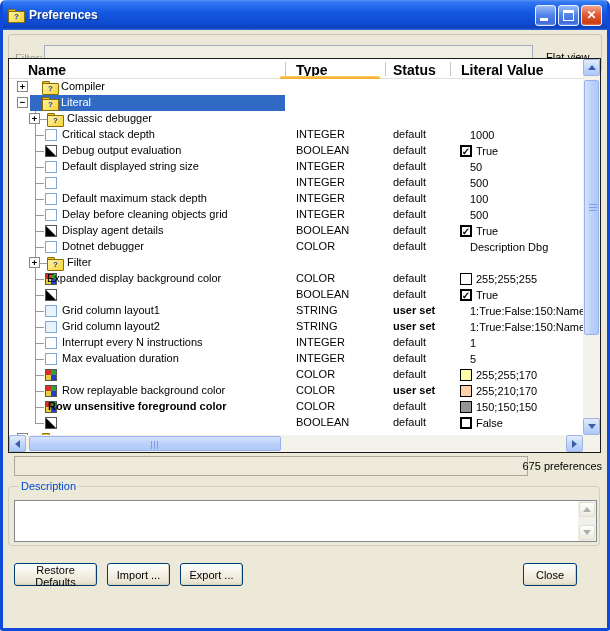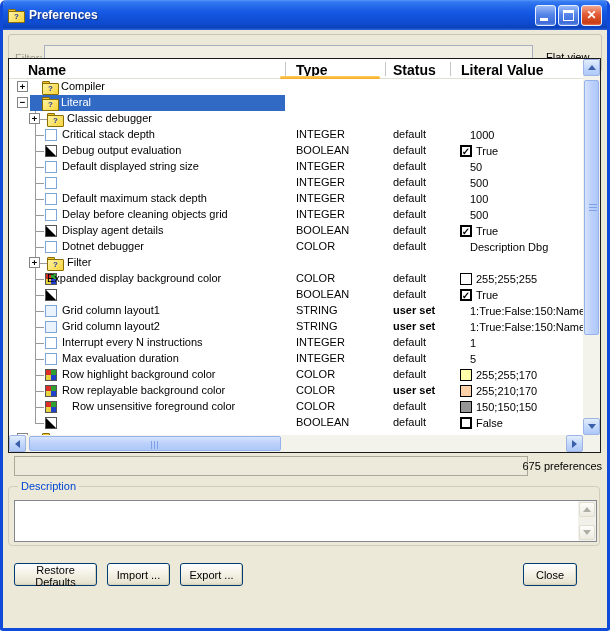--- a/index.html
+++ b/index.html
@@ -319,21 +319,20 @@
           <div class="ctype">INTEGER</div>
           <div class="cstatus">default</div>
           <div class="clit textonly">
             <span>5</span>
           </div>
         </div>
         <div class="row">
           <div class="vline" style="height: 16px;"></div>
           <div class="hline" style="width: 9px;"></div>
           <div class="icon icon-color" style="left: 36px;"></div>
-          <div class="nm" style="left: 53px;">Row highlight background color</div>
           <div class="ctype">COLOR</div>
           <div class="cstatus">default</div>
           <div class="clit">
             <div class="sw" style="background: rgb(255, 255, 170);"></div>
             <span>255;255;170</span>
           </div>
         </div>
         <div class="row">
           <div class="vline" style="height: 16px;"></div>
           <div class="hline" style="width: 9px;"></div>
@@ -343,21 +342,21 @@
           <div class="cstatus userset">user set</div>
           <div class="clit">
             <div class="sw" style="background: rgb(255, 210, 170);"></div>
             <span>255;210;170</span>
           </div>
         </div>
         <div class="row">
           <div class="vline" style="height: 16px;"></div>
           <div class="hline" style="width: 9px;"></div>
           <div class="icon icon-color" style="left: 36px;"></div>
-          <div class="nm" style="left: 63px;">Row unsensitive foreground color</div>
+          <div class="nm" style="left: 39px; font-weight: bold;">Row unsensitive foreground color</div>
           <div class="ctype">COLOR</div>
           <div class="cstatus">default</div>
           <div class="clit">
             <div class="sw" style="background: rgb(150, 150, 150);"></div>
             <span>150;150;150</span>
           </div>
         </div>
         <div class="row">
           <div class="vline" style="height: 8px;"></div>
           <div class="hline" style="width: 9px;"></div>

